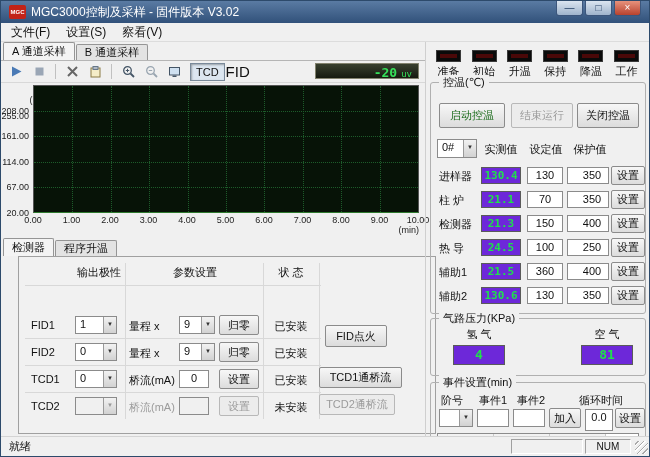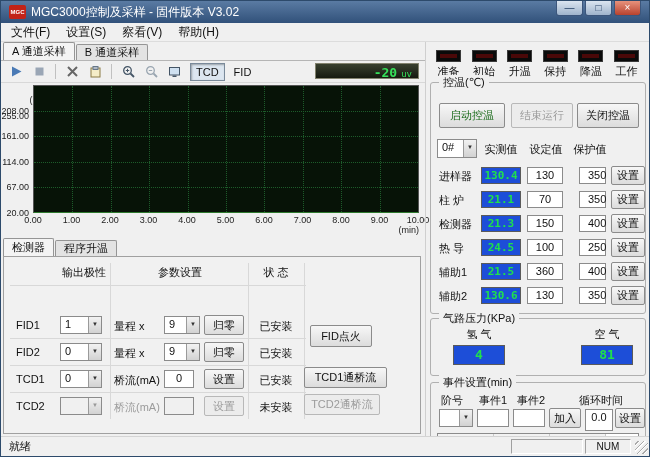--- a/index.html
+++ b/index.html
@@ -39,21 +39,21 @@
   .tab.active { height:18px; line-height:17px; background:#f4f4f4; }
 
   
   .toolbar { position:absolute; top:18px; left:0; right:0; height:23px; background:#f0f0f0;
              border-top:1px solid #b5b5b5; border-bottom:1px solid #d8d8d8;
              display:flex; align-items:center; padding-left:4px; gap:1px; }
   .tool-btn { width:22px; height:20px; display:flex; align-items:center; justify-content:center; }
   .tool-sep { width:1px; height:15px; background:#c0c0c0; margin:0 4px; }
   .tool-toggle { margin-left:4px; height:18px; line-height:16px; padding:0 5px; font-size:11px;
                  background:#dce6f0; border:1px solid #7a8a9a; box-shadow:inset 1px 1px 2px rgba(0,0,0,.3); }
-  .fid-label { font-size:11px; margin-left:8px; }
+  .fid-label { font-size:15px; }
   .signal-lcd { position:absolute; left:314px; top:2px; width:104px; height:16px;
                 background:linear-gradient(#39402f,#161a10); border:1px solid #82826e;
                 color:#35e05a; display:flex; align-items:baseline; justify-content:flex-end;
                 padding:1px 6px 0 6px; font-family:"DejaVu Sans Mono",monospace; }
   .sig-val { font-size:13px; font-weight:bold; }
   .sig-unit { font-size:9px; margin-left:4px; }
 
   
   .chart { position:absolute; top:41px; left:2px; width:418px; height:152px; }
   .plot { position:absolute; left:30px; top:2px; right:2px; height:128px; background:#071307;
@@ -63,21 +63,21 @@
   .gline.gv { top:0; bottom:0; border-left:1px dotted #1d5c2a; }
   .gline.gh { left:0; right:0; border-top:1px dotted #1d5c2a; }
   #y-ticks { position:absolute; left:0; top:2px; width:27px; height:128px; }
   .y-tick { position:absolute; right:1px; font-size:9px; color:#222; }
   .y-unit { position:absolute; left:16px; top:12px; width:27px; text-align:right; font-size:9px; color:#222; padding-right:1px; }
   #x-ticks { position:absolute; left:30px; right:3px; top:132px; height:11px; }
   .x-tick { position:absolute; transform:translateX(-50%); font-size:9px; color:#222; }
   .x-unit { position:absolute; right:2px; top:142px; font-size:9px; color:#222; }
 
   
-  .det-panel { position:absolute; top:214px; left:2px; width:418px; height:178px;
+  .det-panel { position:absolute; top:214px; left:17px; width:418px; height:178px;
                background:#f1f1f1; border:1px solid #a0a0a0; }
   .det-h { position:absolute; top:8px; font-size:11px; text-align:center; }
   .dh1 { left:44px; width:72px; }
   .dh2 { left:126px; width:100px; }
   .dh3 { left:244px; width:56px; }
   .vline { position:absolute; top:6px; height:156px; width:1px; background:#d8d8d8; }
   .hline { position:absolute; left:6px; width:296px; height:1px; background:#d8d8d8; }
   .det-row { position:absolute; left:0; right:0; height:20px; }
   .d-name { position:absolute; left:12px; top:4px; width:36px; font-size:11px; }
   .d-pol { left:56px; top:1px; width:42px; height:18px; }
@@ -96,21 +96,21 @@
   .btn.disabled { color:#9b9b9b; border-color:#b8b8b8; background:#ececec; }
   .dropdown { position:absolute; background:#fff; border:1px solid #8b8b8b; display:flex; }
   .dropdown.disabled { background:#f0f0f0; }
   .dd-value { flex:1; font-size:11px; padding:1px 0 0 4px; overflow:hidden; }
   .dd-arrow { width:13px; background:linear-gradient(#f2f2f2,#d2d2d2); border-left:1px solid #9a9a9a; position:relative; }
   .dd-arrow::after { content:"▼"; font-size:6px; position:absolute; left:3px; top:4px; color:#333; }
   .dropdown.disabled .dd-arrow::after { color:#999; }
   .inputbox { position:absolute; background:#fff; border:1px solid #8b8b8b; font-size:11px;
               text-align:center; line-height:15px; }
   .inputbox.disabled { background:#f0f0f0; }
-  .lcd { background:#1d4ed8; border:1px solid #5a5a5a; color:#1fe14b;
+  .lcd { background:#6d28d9; border:1px solid #5a5a5a; color:#1fe14b;
          font-family:"DejaVu Sans Mono",monospace; text-align:center; font-weight:bold; }
 
   
   #led-row { position:absolute; left:6px; top:8px; right:6px; display:flex; justify-content:space-between; }
   .led-item { width:33px; text-align:center; }
   .led { width:25px; height:12px; margin:0 auto; background:#0a0a0a; border:1px solid #3a3a3a; position:relative; }
   .led::after { content:""; position:absolute; left:3px; right:3px; top:3px; bottom:3px; background:#4a0808; }
   .led-label { font-size:11px; display:block; margin-top:2px; }
 
   
@@ -121,21 +121,21 @@
   .start-btn { left:8px;  top:20px; width:66px; height:25px; color:#1a6b1a; }
   .end-btn   { left:80px; top:20px; width:62px; height:25px; }
   .closetemp-btn { left:146px; top:20px; width:62px; height:25px; }
   .sel-dd { left:6px; top:56px; width:40px; height:19px; }
   .col-h { position:absolute; top:59px; font-size:11px; text-align:center; }
   .h1 { left:48px; width:44px; } .h2 { left:96px; width:38px; } .h3 { left:138px; width:42px; }
   .temp-row { position:absolute; left:0; right:0; height:19px; }
   .t-name { position:absolute; left:8px; top:2px; width:42px; font-size:11px; }
   .t-actual { position:absolute; left:50px; top:0; width:40px; height:17px; line-height:15px; font-size:11px; }
   .t-set { left:96px; top:0; width:36px; height:17px; }
-  .t-protect { left:148px; top:0; width:27px; height:17px;padding-left:8px; }
+  .t-protect { left:136px; top:0; width:42px; height:17px;padding-left:8px; }
   .t-setbtn { left:180px; top:-1px; width:34px; height:19px; }
 
   .gas-group { left:4px; top:276px; width:216px; height:58px; }
   .gas-item { position:absolute; top:8px; width:60px; text-align:center; }
   .g0 { left:18px; } .g1 { left:82px; } .g2 { left:146px; }
   .gas-label { font-size:11px; }
   .gas-lcd { width:52px; height:20px; line-height:18px; margin:3px auto 0; font-size:13px; }
 
   .event-group { left:4px; top:340px; width:216px; height:100px; }
   .ev-label { position:absolute; top:10px; font-size:11px; }
@@ -175,21 +175,20 @@
       <span class="wbtn">—</span>
       <span class="wbtn">□</span>
       <span class="wbtn close">×</span>
     </span>
   </div>
 
   <div class="menubar">
     <span class="menu-item">文件(F)</span>
     <span class="menu-item">设置(S)</span>
     <span class="menu-item">察看(V)</span>
-    <span class="menu-item">帮助(H)</span>
   </div>
 
   <div class="main">
 
     <div class="left-pane">
 
       <div class="tabstrip upper">
         <div class="tab active">A 通道采样</div>
         <div class="tab">B 通道采样</div>
       </div>

